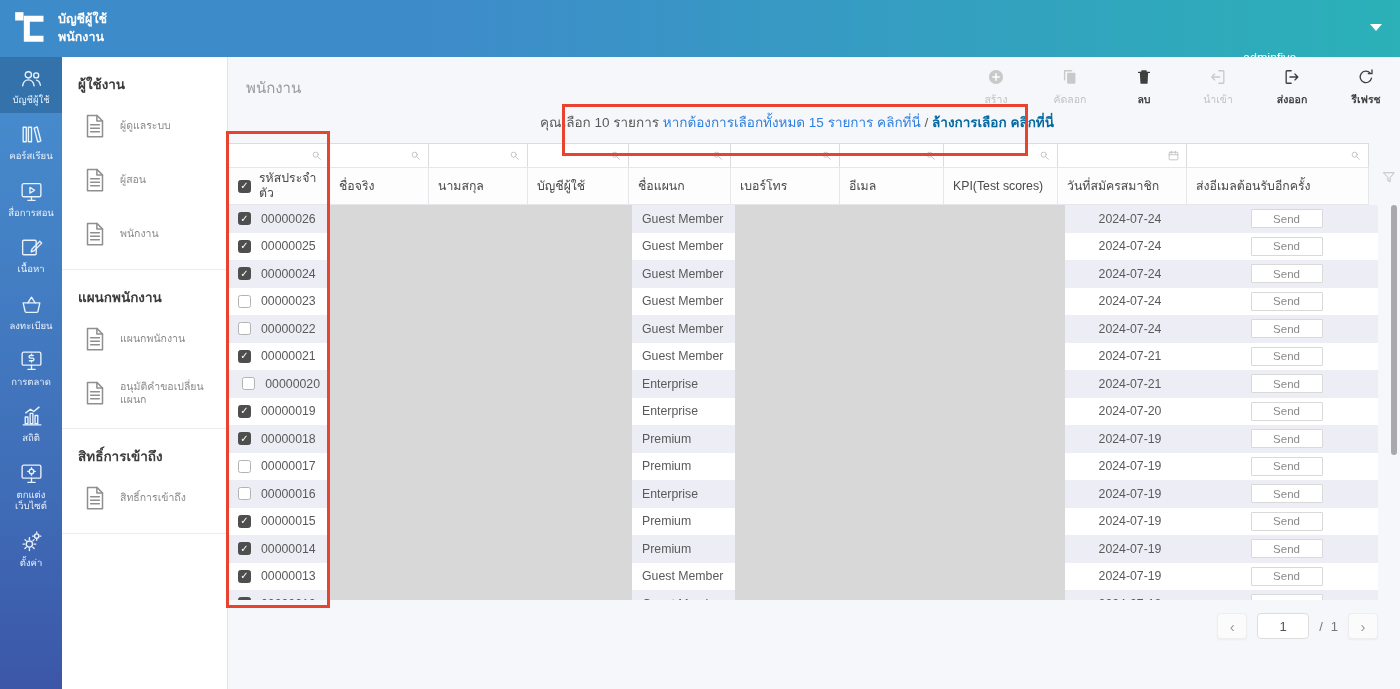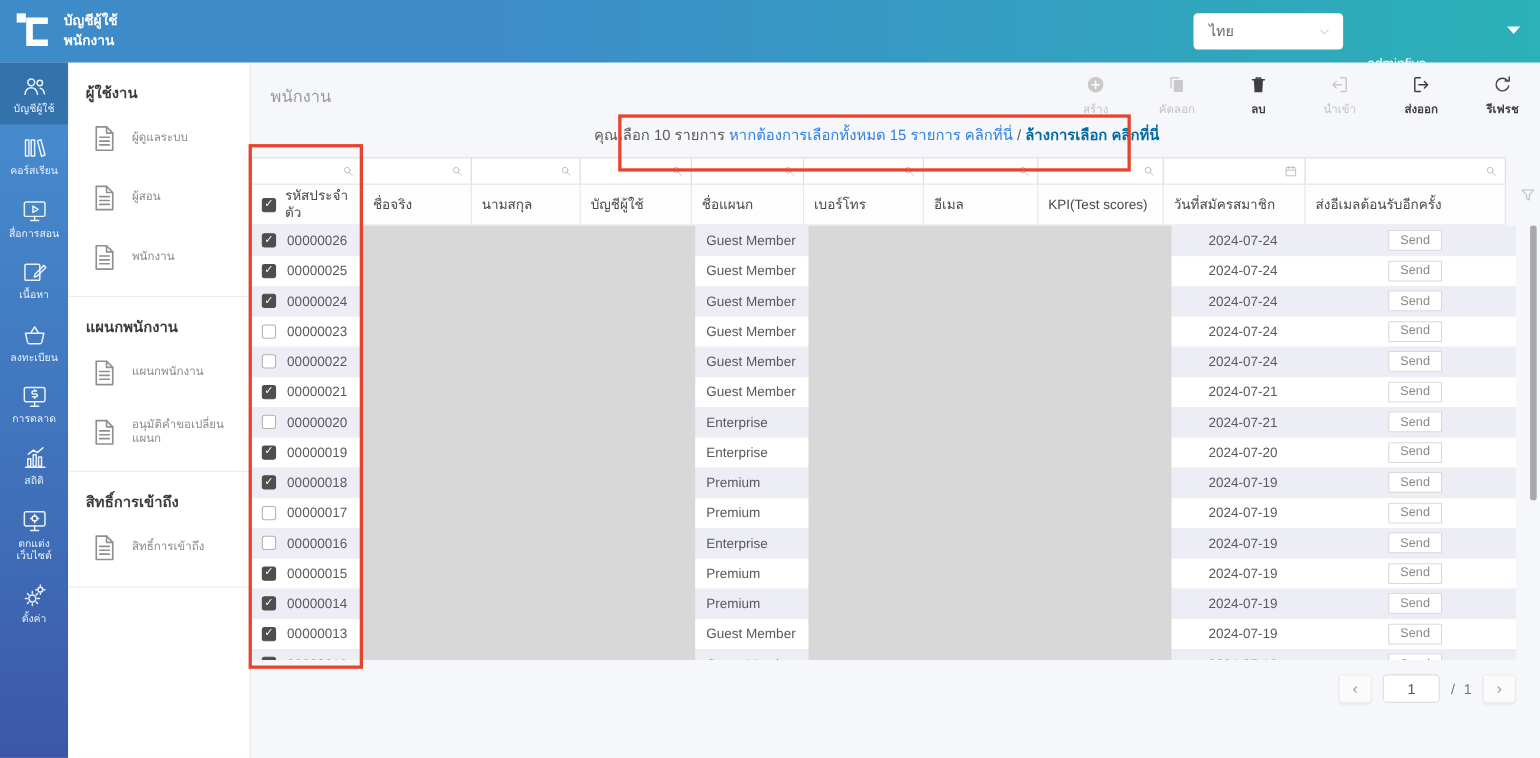--- a/index.html
+++ b/index.html
@@ -60,21 +60,21 @@
              font-size:12.3px; color:#4a4a4a; line-height:1.2; overflow-wrap:anywhere; }
   .body { position:relative; height:395px; overflow:hidden; }
   .t-row { display:flex; height:27.5px; background:#fff; align-items:center; }
   .t-row.stripe { background:#ededf6; }
   .cell { height:100%; display:flex; align-items:center; font-size:12.3px; color:#5a5a5a; padding:0 10px; overflow:hidden; white-space:nowrap; }
   .cell.center { justify-content:center; }
   .chk { width:13px; height:13px; border:1.5px solid #b3b3b3; border-radius:2.5px; background:#fff; flex:none; cursor:pointer;
          display:flex; align-items:center; justify-content:center; font-size:10px; color:#fff; line-height:1; }
   .chk.on { background:#4e4e4e; border-color:#4e4e4e; }
   .id-txt { margin-left:10px; }
-  .send-btn { width:49px; height:19px; background:#fff; border:1px solid #d9d9d9; border-radius:1px; color:#8a8a8a;
+  .send-btn { width:72px; height:19px; background:#fff; border:1px solid #d9d9d9; border-radius:1px; color:#8a8a8a;
               font-size:11.5px; display:flex; align-items:center; justify-content:center; cursor:pointer; margin:0 auto; }
   .redact { position:absolute; top:0; height:100%; background:#d8d8d8; }
   .funnel { position:absolute; left:1152px; top:112px; width:18px; height:18px; color:#b9bcc2; cursor:pointer; }
   .funnel svg { width:18px; height:18px; stroke-width:1.3; }
   .vscroll { position:absolute; left:1163px; top:148px; width:6px; height:250px; background:#a9a9ad; border-radius:3px; cursor:grab; }
 
   
   .pager { position:absolute; top:556px; left:0; width:1150px; display:flex; justify-content:flex-end; align-items:center; gap:10px; }
   .pg-btn { width:30px; height:26px; background:#fbfbfc; border:1px solid #eee; border-radius:4px; color:#9a9a9a;
             display:flex; align-items:center; justify-content:center; font-size:15px; cursor:pointer; box-shadow:0 1px 2px rgba(0,0,0,0.05); }
@@ -93,26 +93,20 @@
 <div id="app">
 
   <div class="hdr">
     <svg class="logo" viewBox="0 0 24 24">
       <rect x="2.5" y="2.5" width="5" height="5" fill="#fff" stroke="none"></rect>
       <path d="M19.5 6.5H9.5v12h10" fill="none" stroke="#fff" stroke-width="3.6"></path>
     </svg>
     <div class="hdr-title">
       <div>บัญชีผู้ใช้</div>
       <div>พนักงาน</div>
-    </div>
-    <div class="lang-select">
-      <span>ไทย</span>
-      <svg class="ic" viewBox="0 0 24 24">
-          <path d="M6 9l6 6 6-6"></path>
-        </svg>
     </div>
     <div class="user-block">
       <div>adminfive</div>
       <div>Administrator</div>
     </div>
     <div class="user-caret"></div>
   </div>
 
   <div class="rail" id="rail">
       <div class="rail-item active">
@@ -498,21 +492,21 @@
             <div class="cell" style="width: 103px;">Guest Member</div>
             <div class="cell" style="width: 110px;"></div>
             <div class="cell" style="width: 105px;"></div>
             <div class="cell" style="width: 115px;"></div>
             <div class="cell center" style="width: 130px;">2024-07-21</div>
             <div class="cell" style="width: 183px;">
               <div class="send-btn">Send</div>
             </div>
           </div>
           <div class="t-row stripe">
-            <div class="cell" style="width: 102px;">
+            <div class="cell" style="width: 102px; justify-content: flex-end;">
               <div class="chk"></div>
               <span class="id-txt">00000020</span>
             </div>
             <div class="cell" style="width: 100px;"></div>
             <div class="cell" style="width: 100px;"></div>
             <div class="cell" style="width: 102px;"></div>
             <div class="cell" style="width: 103px;">Enterprise</div>
             <div class="cell" style="width: 110px;"></div>
             <div class="cell" style="width: 105px;"></div>
             <div class="cell" style="width: 115px;"></div>

